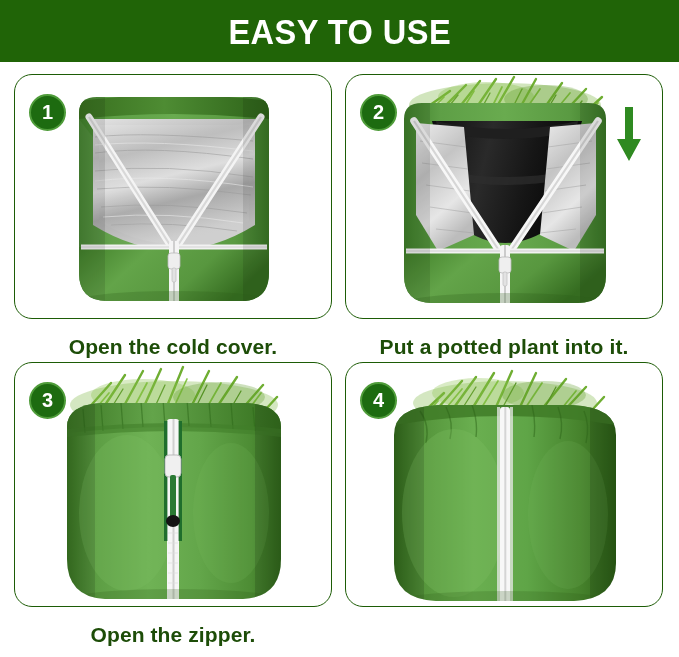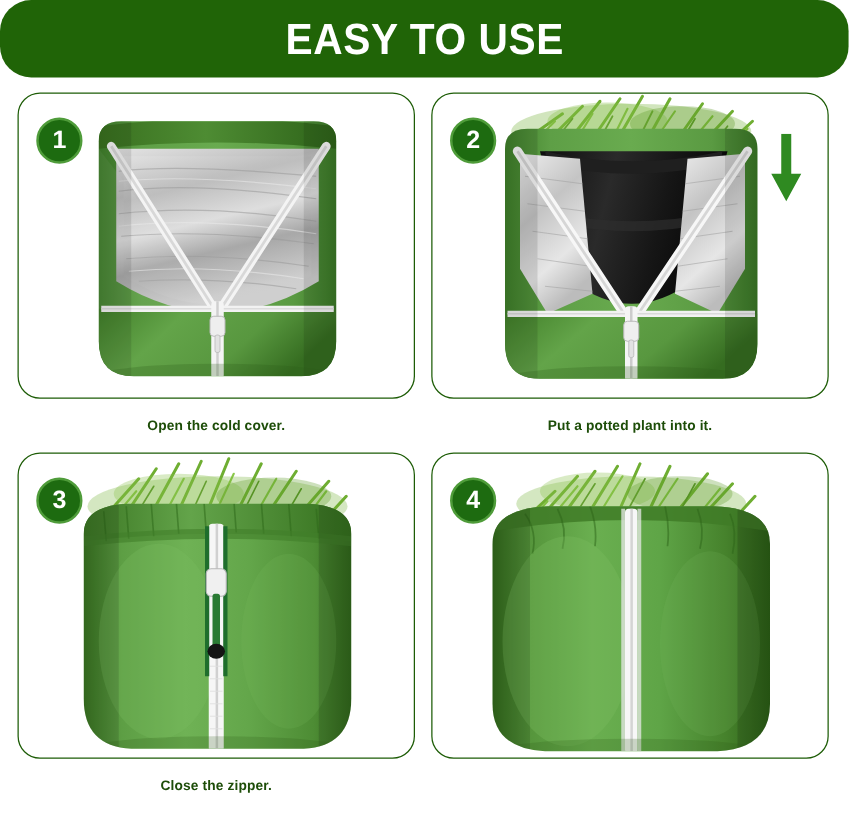--- a/index.html
+++ b/index.html
@@ -19,21 +19,20 @@
   
   .header-band {
     position: absolute;
     left: 0; top: 0;
     width: 679px;
     height: 62px;
     background: #206407;
     display: flex;
     align-items: center;
     justify-content: center;
-    border-radius: 25px;
   }
   .header-title {
     color: #ffffff;
     font-size: 35px;
     font-weight: bold;
     letter-spacing: 0.5px;
     transform: scaleX(0.93);
     line-height: 1;
     white-space: nowrap;
   }
@@ -95,21 +94,21 @@
     height: 56px;
     z-index: 40;
   }
 
   
   .step-caption {
     width: 318px;
     text-align: center;
     margin-top: 16px;
     color: #1d4d08;
-    font-size: 11px;
+    font-size: 21px;
     font-weight: bold;
     letter-spacing: 0.1px;
   }
 
   
   .illus {
     position: absolute;
     left: 0; top: 0;
     width: 318px;
     height: 245px;
@@ -434,21 +433,21 @@
                 <path d="M153 210 L163 210"></path>
                 <path d="M153 220 L163 220"></path>
             </g>
             <ellipse cx="159" cy="236" rx="104" ry="10" fill="#2c5d18" opacity="0.22"></ellipse>
           </g>
         </svg>
       </div>
 
       <div class="step-badge">3</div>
     </div>
-    <div class="step-caption">Close the zipper.</div>
+    <div class="step-caption">Open the zipper.</div>
   </div>
 
   <div class="step-cell cell-r2c2">
     <div class="step-panel">
 
       <div class="illus">
         <svg viewBox="0 0 318 245" xmlns="http://www.w3.org/2000/svg" aria-hidden="true">
           <defs>
             <linearGradient id="g4body" x1="0" y1="0" x2="1" y2="0">
               <stop offset="0%" stop-color="#336c1c"></stop>

